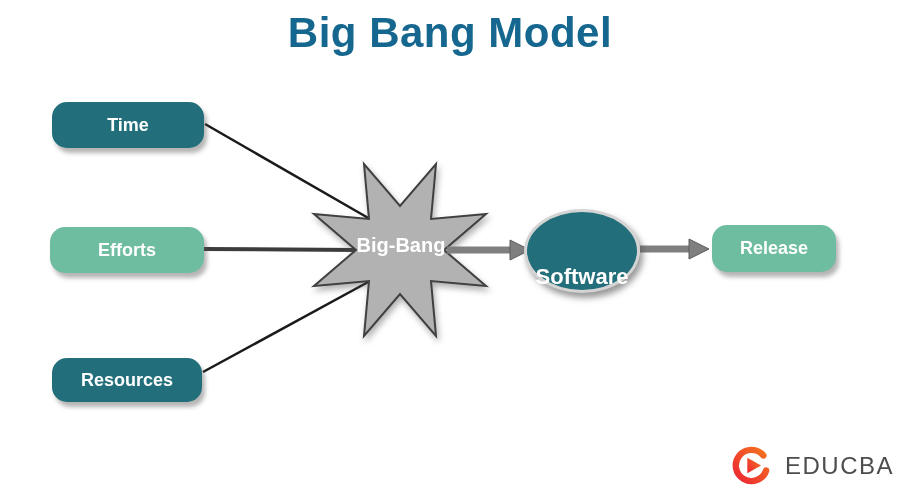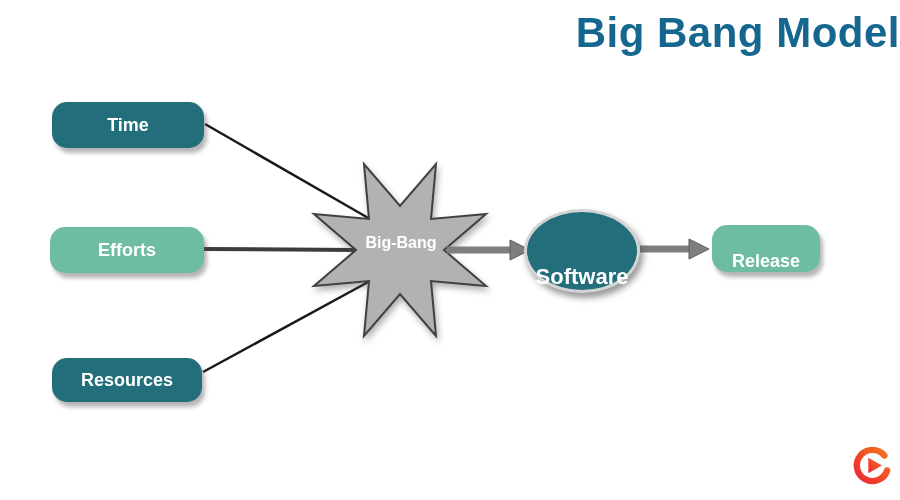--- a/index.html
+++ b/index.html
@@ -12,21 +12,21 @@
     height: 500px;
     background: #ffffff;
     overflow: hidden;
   }
 
   .title {
     position: absolute;
     top: 9px;
     left: 0;
     width: 100%;
-    text-align: right;
+    text-align: center;
     font-size: 42px;
     font-weight: bold;
     letter-spacing: 0.5px;
     color: var(--title-color, #16678f);
   }
 
   svg.layer {
     position: absolute;
     left: 0;
     top: 0;
@@ -42,38 +42,38 @@
     font-size: 18px;
     border-radius: 15px;
     box-shadow: 3px 5px 4px rgba(90,90,90,0.45);
   }
   .node.dark  { background: var(--dark-teal, #226e7a); }
   .node.light { background: var(--light-green, #6fbda0); }
 
   #node-time      { left: 52px;  top: 102px; width: 152px; height: 46px; }
   #node-efforts   { left: 50px;  top: 227px; width: 154px; height: 46px; }
   #node-resources { left: 52px;  top: 358px; width: 150px; height: 44px; }
-  #node-release   { left: 712px; top: 225px; width: 108px; height: 47px; align-items: flex-end; }
+  #node-release   { left: 712px; top: 225px; width: 124px; height: 47px; }
 
   #node-software {
     left: 524px; top: 209px; width: 116px; height: 84px;
     border-radius: 50%;
     border: 3px solid #d4d4d4;
     font-size: 22px;
     box-shadow: 3px 5px 6px rgba(70,70,70,0.55);
     align-items: flex-end;
   }
 
   .star-label {
     position: absolute;
     left: 340px; top: 234px; width: 122px;
     text-align: center;
     color: #ffffff;
     font-weight: bold;
-    font-size: 16px;
+    font-size: 20px;
     pointer-events: none;
   }
 
   .logo {
     position: absolute;
     right: 6px; bottom: 10px;
     display: flex;
     align-items: center;
     gap: 12px;
   }
@@ -135,15 +135,16 @@
     <svg width="44" height="48" viewBox="0 0 48 52">
       <defs>
         <linearGradient id="educba-grad" x1="0" y1="1" x2="1" y2="0">
           <stop offset="0" style="stop-color: var(--logo-red, #ed2633);"></stop>
           <stop offset="1" style="stop-color: var(--logo-orange, #f4731f);"></stop>
         </linearGradient>
       </defs>
       <path d="M 37.5 14.5 A 17 17 0 1 0 40.5 31" fill="none" stroke="url(#educba-grad)" stroke-width="7" stroke-linecap="round"></path>
       <polygon points="20,17 35,25.5 20,34" fill="url(#educba-grad)"></polygon>
     </svg>
+    <span class="logo-text">EDUCBA</span>
   </div>
 
 </div>
 
 </body></html>

